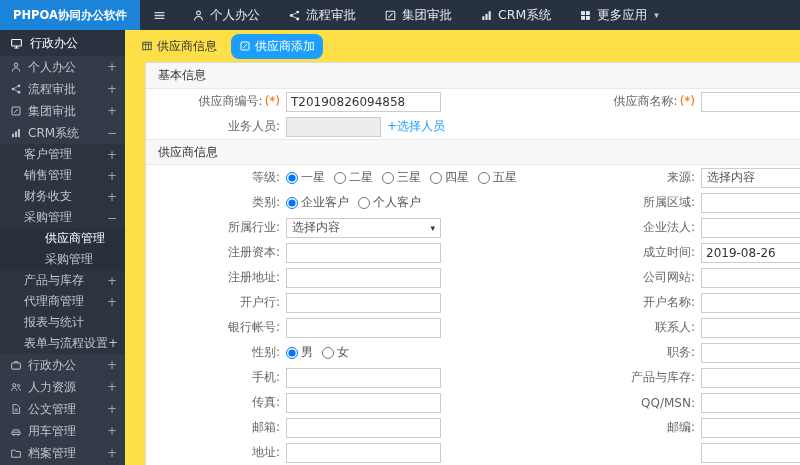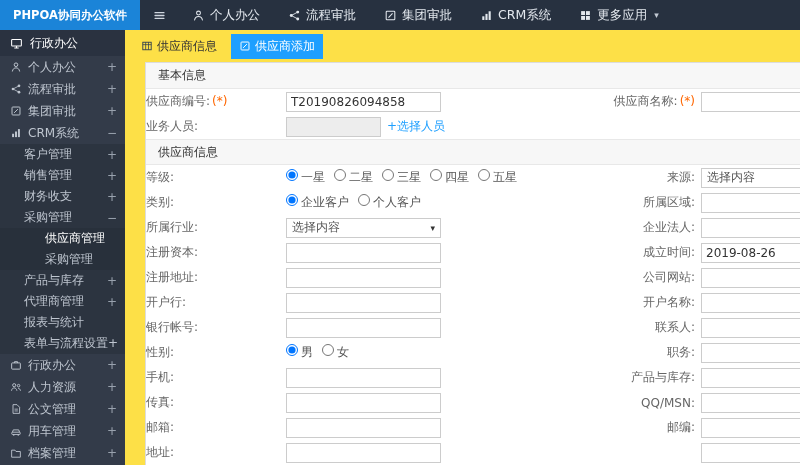--- a/index.html
+++ b/index.html
@@ -25,40 +25,40 @@
   .s-item .ico{width:12px;height:12px}
   .sfx{margin-left:auto;color:#99a2ae;font-size:12px}
   .lvl2{height:21px;padding-left:24px;background:#2c3440}
   .lvl3{height:21px;padding-left:45px;background:#28303b}
   .s-item.active{color:#fff}
   
   .main{flex:1;background:#fde047;overflow:hidden}
   .tabstrip{height:32px;display:flex;align-items:center;gap:6px;padding-left:8px}
   .tab{display:flex;align-items:center;gap:4px;font-size:12px;color:#333;padding:4px 8px;cursor:pointer}
   .tab .ico{width:12px;height:12px;color:#2e3e50}
-  .tab.active{background:#1E9FFF;color:#fff;border-radius:0}
+  .tab.active{background:#1E9FFF;color:#fff;border-radius:8px}
   .tab.active .ico{color:#fff}
   .panel{margin-left:20px;width:780px;background:#fff;border:1px solid #dcdcdc}
   .sec-h{height:26px;line-height:25px;background:#f7f7f7;border-bottom:1px solid #e8e8e8;
     padding-left:12px;font-size:12px;color:#333}
   .sec-h.second{border-top:1px solid #e8e8e8}
   .frow{display:flex;align-items:center;height:25px;font-size:12px}
-  .flabel{width:140px;text-align:left;color:#666;padding-right:6px;flex-shrink:0;white-space:nowrap}
+  .flabel{width:140px;text-align:right;color:#666;padding-right:6px;flex-shrink:0;white-space:nowrap}
   .flabel2{width:115px;text-align:right;color:#666;padding-right:6px;flex-shrink:0;white-space:nowrap}
   .req{color:#f60;margin-left:2px}
   .fv{width:300px;flex-shrink:0;display:flex;align-items:center}
   .fvr{display:flex;align-items:center}
   .txt{height:20px;border:1px solid #ccc;font-size:12px;padding:0 4px;font-family:inherit;background:#fff;color:#333}
   .w155{width:155px}.w210{width:210px}
   .w95{width:95px;background:#ededed}
   .link{color:#1E9FFF;margin-left:6px;cursor:pointer;text-decoration:none}
   .select{height:20px;border:1px solid #ccc;display:inline-flex;align-items:center;
     justify-content:space-between;padding:0 5px;color:#555;background:#fff;font-size:12px;cursor:pointer}
   .select .car{font-size:9px;color:#333;margin-left:6px}
-  .radio{display:inline-flex;align-items:flex-start;margin-right:9px;color:#555;cursor:pointer;white-space:nowrap}
+  .radio{display:inline-flex;align-items:center;margin-right:9px;color:#555;cursor:pointer;white-space:nowrap}
   .radio input{margin:0 3px 0 0;width:12px;height:12px}
 </style>
 </head>
 <body>
 
 <svg width="0" height="0" style="position:absolute">
 <defs>
 <symbol id="i-menu" viewBox="0 0 16 16">
         <path d="M2.5 4.5h11M2.5 8h11M2.5 11.5h11" stroke="currentColor" stroke-width="1.6" fill="none" stroke-linecap="round"></path>
       </symbol>

